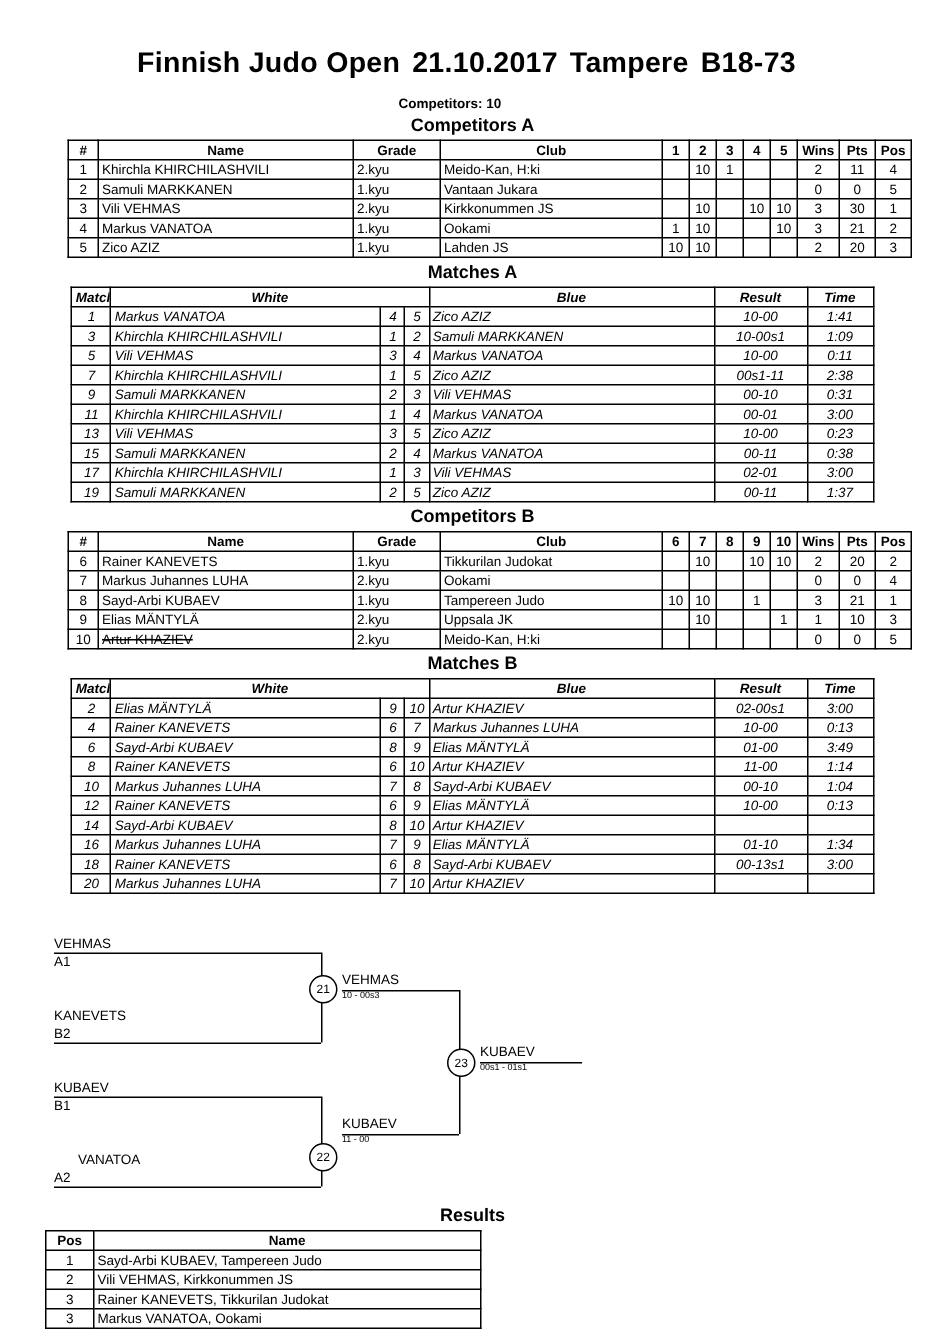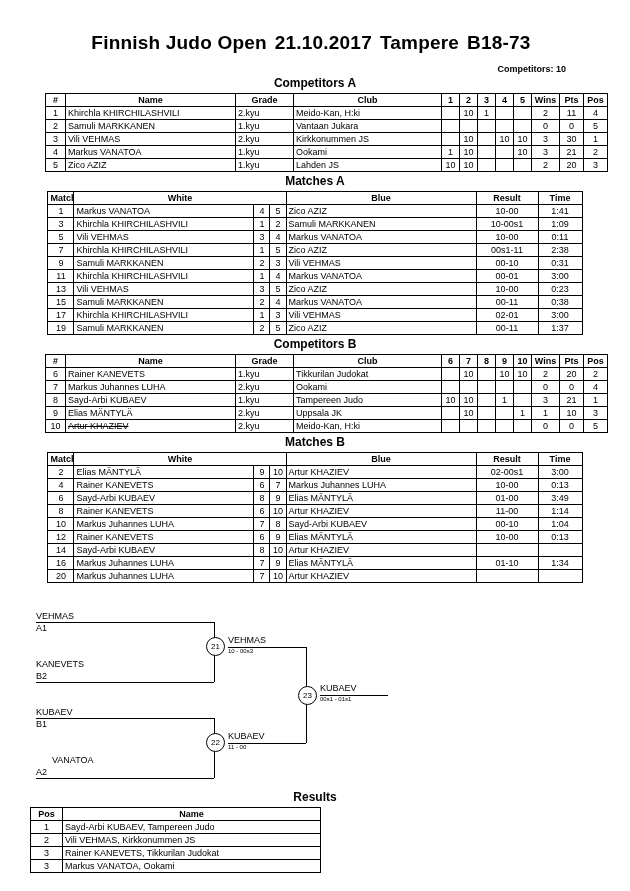--- a/index.html
+++ b/index.html
@@ -25,25 +25,25 @@
   }
   .title {
     text-align: center;
     font-size: 19px;
     font-weight: bold;
     margin-top: 32px;
     letter-spacing: 0.2px;
   }
   .title span { margin-right: 8px; }
   .comp-count {
-    text-align: right;
+    text-align: center;
     font-size: 9px;
     font-weight: bold;
     margin-top: 10px;
-    padding-right: 64px;
+    padding-right: 30px;
   }
   .section-head {
     text-align: center;
     font-size: 12px;
     font-weight: bold;
     margin-top: 2px;
     margin-bottom: 3px;
   }
   table.grid {
     border-collapse: collapse;
@@ -72,21 +72,21 @@
   .tbl-comp col.num   { width: 20px; }
   .tbl-comp col.name  { width: 170px; }
   .tbl-comp col.grade { width: 58px; }
   .tbl-comp col.club  { width: 148px; }
   .tbl-comp col.rnd   { width: 18px; }
   .tbl-comp col.wins  { width: 28px; }
   .tbl-comp col.pts   { width: 24px; }
   .tbl-comp col.pos   { width: 24px; }
 
   
-  .tbl-match { width: 484px; }
+  .tbl-match { width: 484px; font-style: italic; }
   .tbl-match col.mnum  { width: 26px; }
   .tbl-match col.white { width: 180px; }
   .tbl-match col.wa    { width: 16px; }
   .tbl-match col.wb    { width: 16px; }
   .tbl-match col.blue  { width: 190px; }
   .tbl-match col.res   { width: 62px; }
   .tbl-match col.time  { width: 44px; }
 
   
   .tbl-res { width: 290px; }
@@ -572,20 +572,29 @@
           <tr>
             <td class="c">16</td>
             <td class="l">Markus Juhannes LUHA</td>
             <td class="c">7</td>
             <td class="c">9</td>
             <td class="l">Elias MÄNTYLÄ</td>
             <td class="c">01-10</td>
             <td class="c">1:34</td>
           </tr>
           <tr>
+            <td class="c">18</td>
+            <td class="l">Rainer KANEVETS</td>
+            <td class="c">6</td>
+            <td class="c">8</td>
+            <td class="l">Sayd-Arbi KUBAEV</td>
+            <td class="c">00-13s1</td>
+            <td class="c">3:00</td>
+          </tr>
+          <tr>
             <td class="c">20</td>
             <td class="l">Markus Juhannes LUHA</td>
             <td class="c">7</td>
             <td class="c">10</td>
             <td class="l">Artur KHAZIEV</td>
             <td class="c"></td>
             <td class="c"></td>
           </tr>
         </tbody>
     </table>
@@ -604,21 +613,21 @@
 
     <div class="bk-line bk-h" style="left:36px; top:11px; width:178px;"></div>
     <div class="bk-line bk-h" style="left:36px; top:71px; width:178px;"></div>
     <div class="bk-line bk-h" style="left:36px; top:107px; width:178px;"></div>
     <div class="bk-line bk-h" style="left:36px; top:167px; width:178px;"></div>
 
     <div class="bk-line bk-v" style="left:214px; top:11px; height:60px;"></div>
     <div class="bk-line bk-v" style="left:214px; top:107px; height:60px;"></div>
 
     <div class="bk-circle" style="left:206px; top:26px;">21</div>
-    <div class="bk-circle" style="left:206px; top:122px;">22</div>
+    <div class="bk-circle" style="left:206px; top:138px;">22</div>
 
     <div class="bk-label" style="left:228px; top:24px;">VEHMAS</div>
     <div class="bk-sub" style="left:228px; top:37px;">10 - 00s3</div>
     <div class="bk-line bk-h" style="left:228px; top:36px; width:78px;"></div>
 
     <div class="bk-label" style="left:228px; top:120px;">KUBAEV</div>
     <div class="bk-sub" style="left:228px; top:133px;">11 - 00</div>
     <div class="bk-line bk-h" style="left:228px; top:132px; width:78px;"></div>
 
     <div class="bk-line bk-v" style="left:306px; top:36px; height:96px;"></div>

